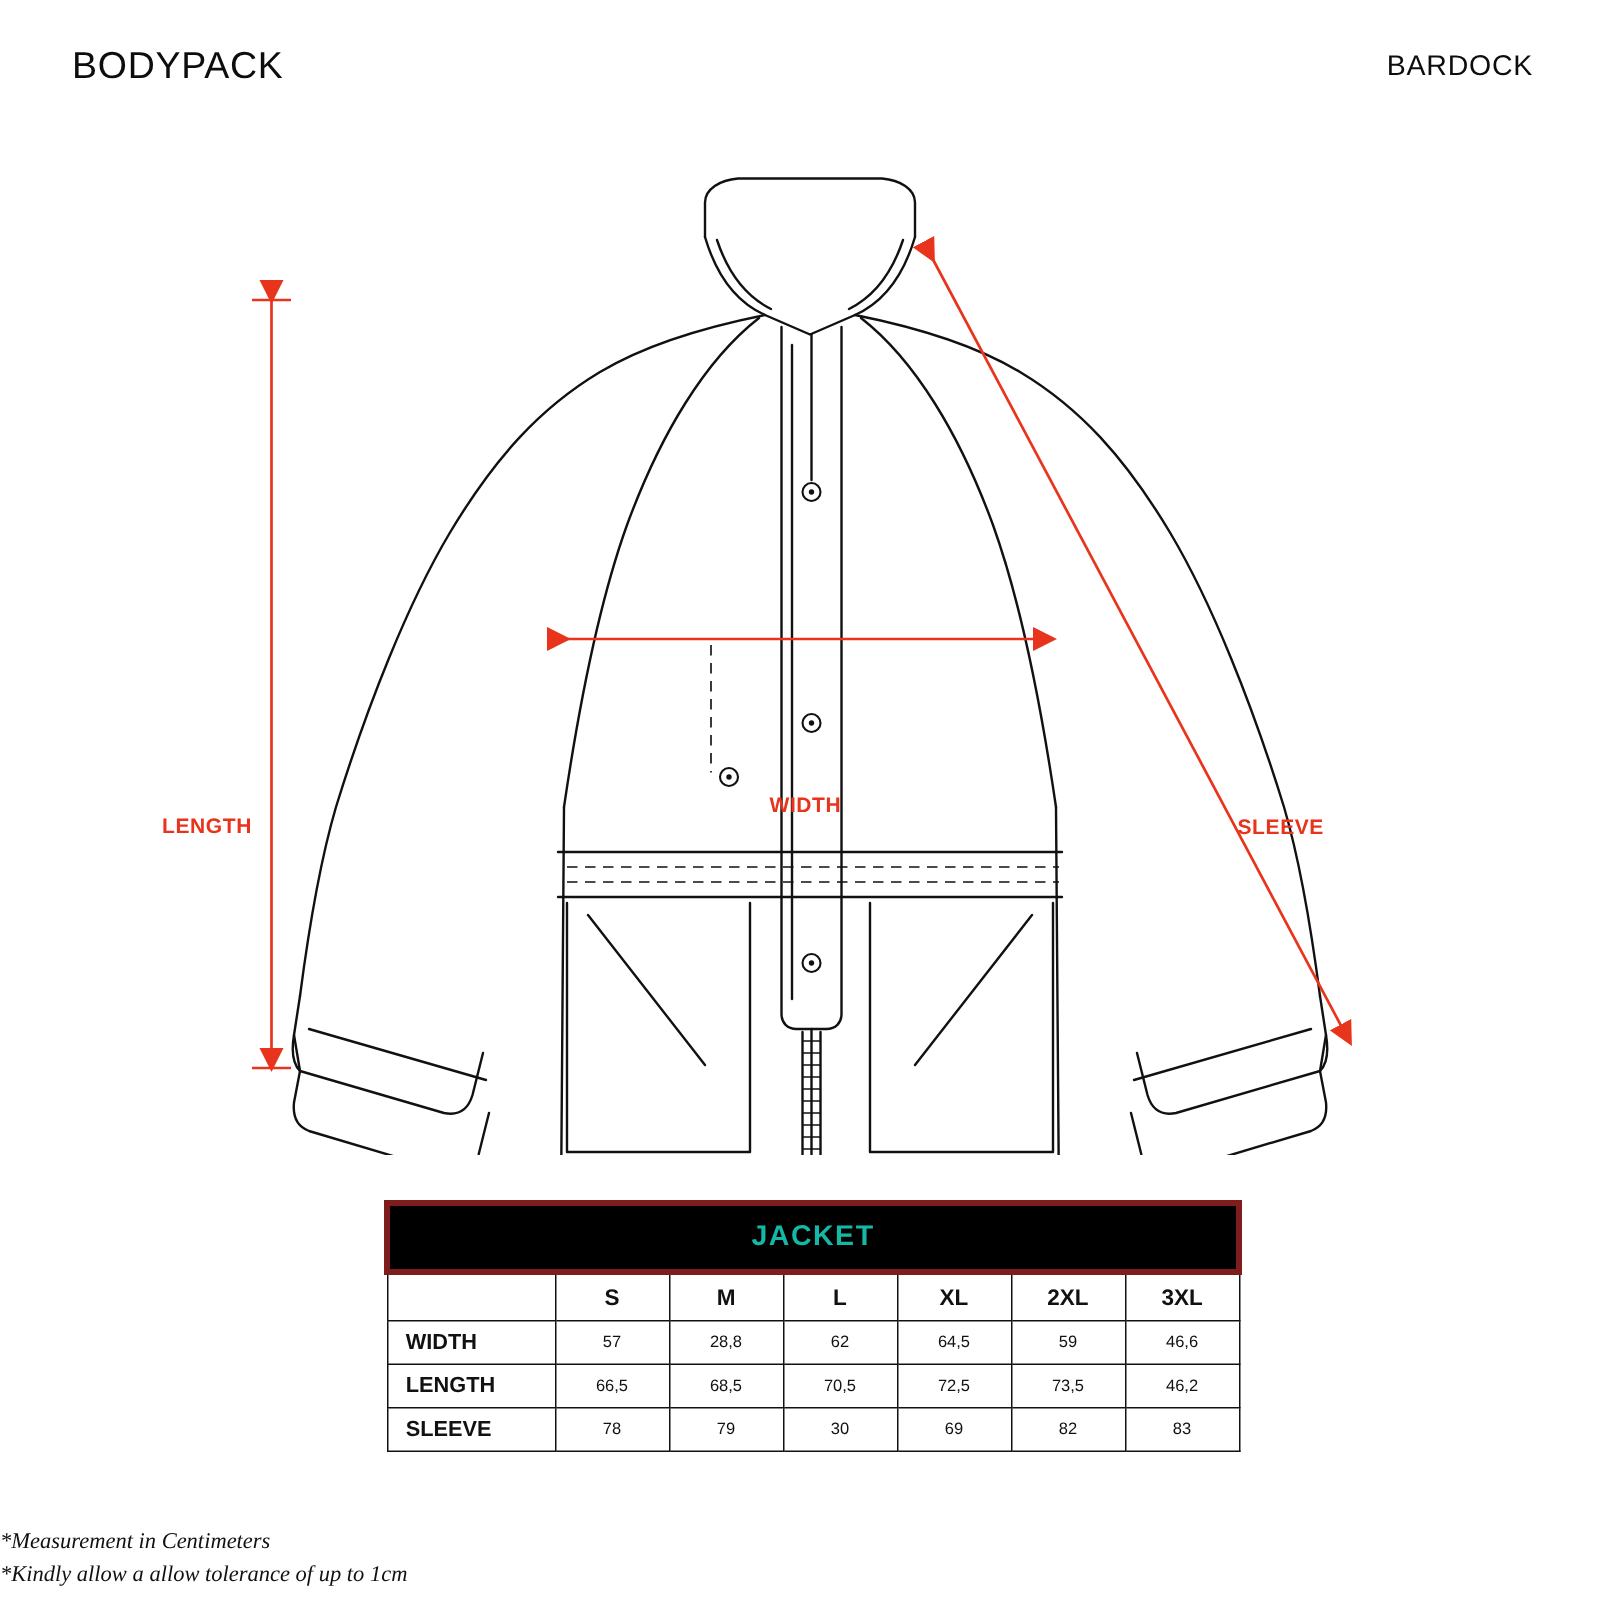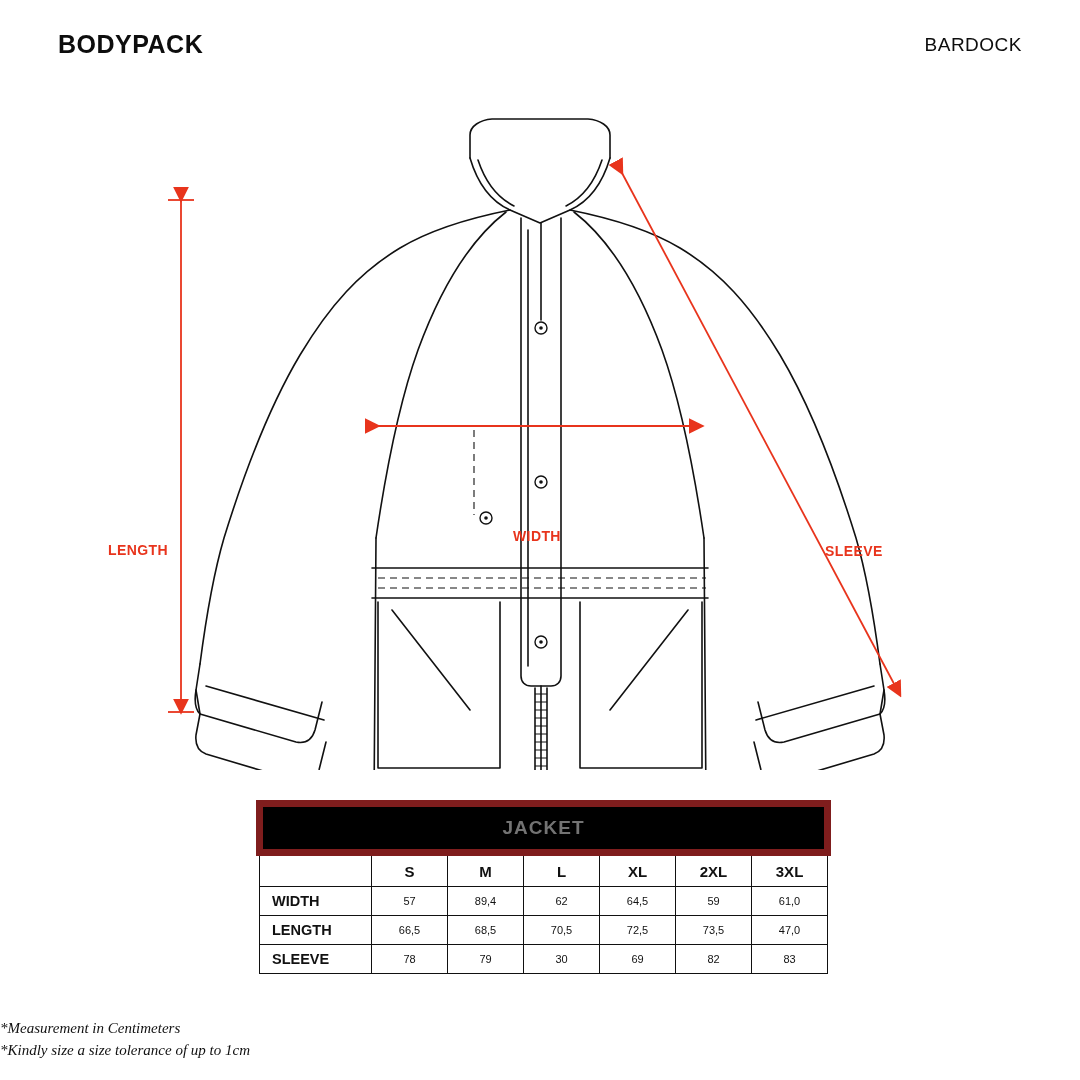--- a/index.html
+++ b/index.html
@@ -12,24 +12,24 @@
     height: 1080px;
     position: relative;
     font-family: "Liberation Sans", sans-serif;
     color: #111111;
     overflow: hidden;
   }
 
   
   .brand {
     position: absolute;
-    left: 58px;
+    left: 48px;
     top: 30px;
     font-size: 25px;
-    font-weight: bold;
+    font-weight: normal;
     letter-spacing: 0.5px;
     color: #0d0d0d;
   }
   .product-name {
     position: absolute;
     right: 58px;
     top: 34px;
     font-size: 19px;
     font-weight: normal;
     letter-spacing: 0.5px;
@@ -67,26 +67,26 @@
   .size-table th, .size-table td {
     border: 1px solid #111111;
     text-align: center;
     font-size: 11px;
     height: 28px;
     padding: 0;
     color: #111111;
   }
   .size-table thead .title-row th {
     background: #000000;
-    color: #737373;
+    color: #14b8a6;
     font-size: 19px;
     font-weight: bold;
     letter-spacing: 1px;
     height: 42px;
-    border: 7px solid #7f1d1d;
+    border: 4px solid #7f1d1d;
   }
   .size-table thead .head-row th {
     font-weight: bold;
     font-size: 15px;
     height: 30px;
   }
   .size-table tbody td.row-label {
     text-align: left;
     padding-left: 12px;
     font-weight: bold;
@@ -243,43 +243,43 @@
       <th>L</th>
       <th>XL</th>
       <th>2XL</th>
       <th>3XL</th>
     </tr>
   </thead>
   <tbody>
     <tr>
       <td class="row-label">WIDTH</td>
       <td>57</td>
-      <td>89,4</td>
+      <td>28,8</td>
       <td>62</td>
       <td>64,5</td>
       <td>59</td>
-      <td>61,0</td>
+      <td>46,6</td>
     </tr>
     <tr>
       <td class="row-label">LENGTH</td>
       <td>66,5</td>
       <td>68,5</td>
       <td>70,5</td>
       <td>72,5</td>
       <td>73,5</td>
-      <td>47,0</td>
+      <td>46,2</td>
     </tr>
     <tr>
       <td class="row-label">SLEEVE</td>
       <td>78</td>
       <td>79</td>
       <td>30</td>
       <td>69</td>
       <td>82</td>
       <td>83</td>
     </tr>
   </tbody>
 </table>
 
 <div class="notes">
   <div>*Measurement in Centimeters</div>
-  <div>*Kindly size a size tolerance of up to 1cm</div>
+  <div>*Kindly allow a allow tolerance of up to 1cm</div>
 </div>
 
 </body></html>

